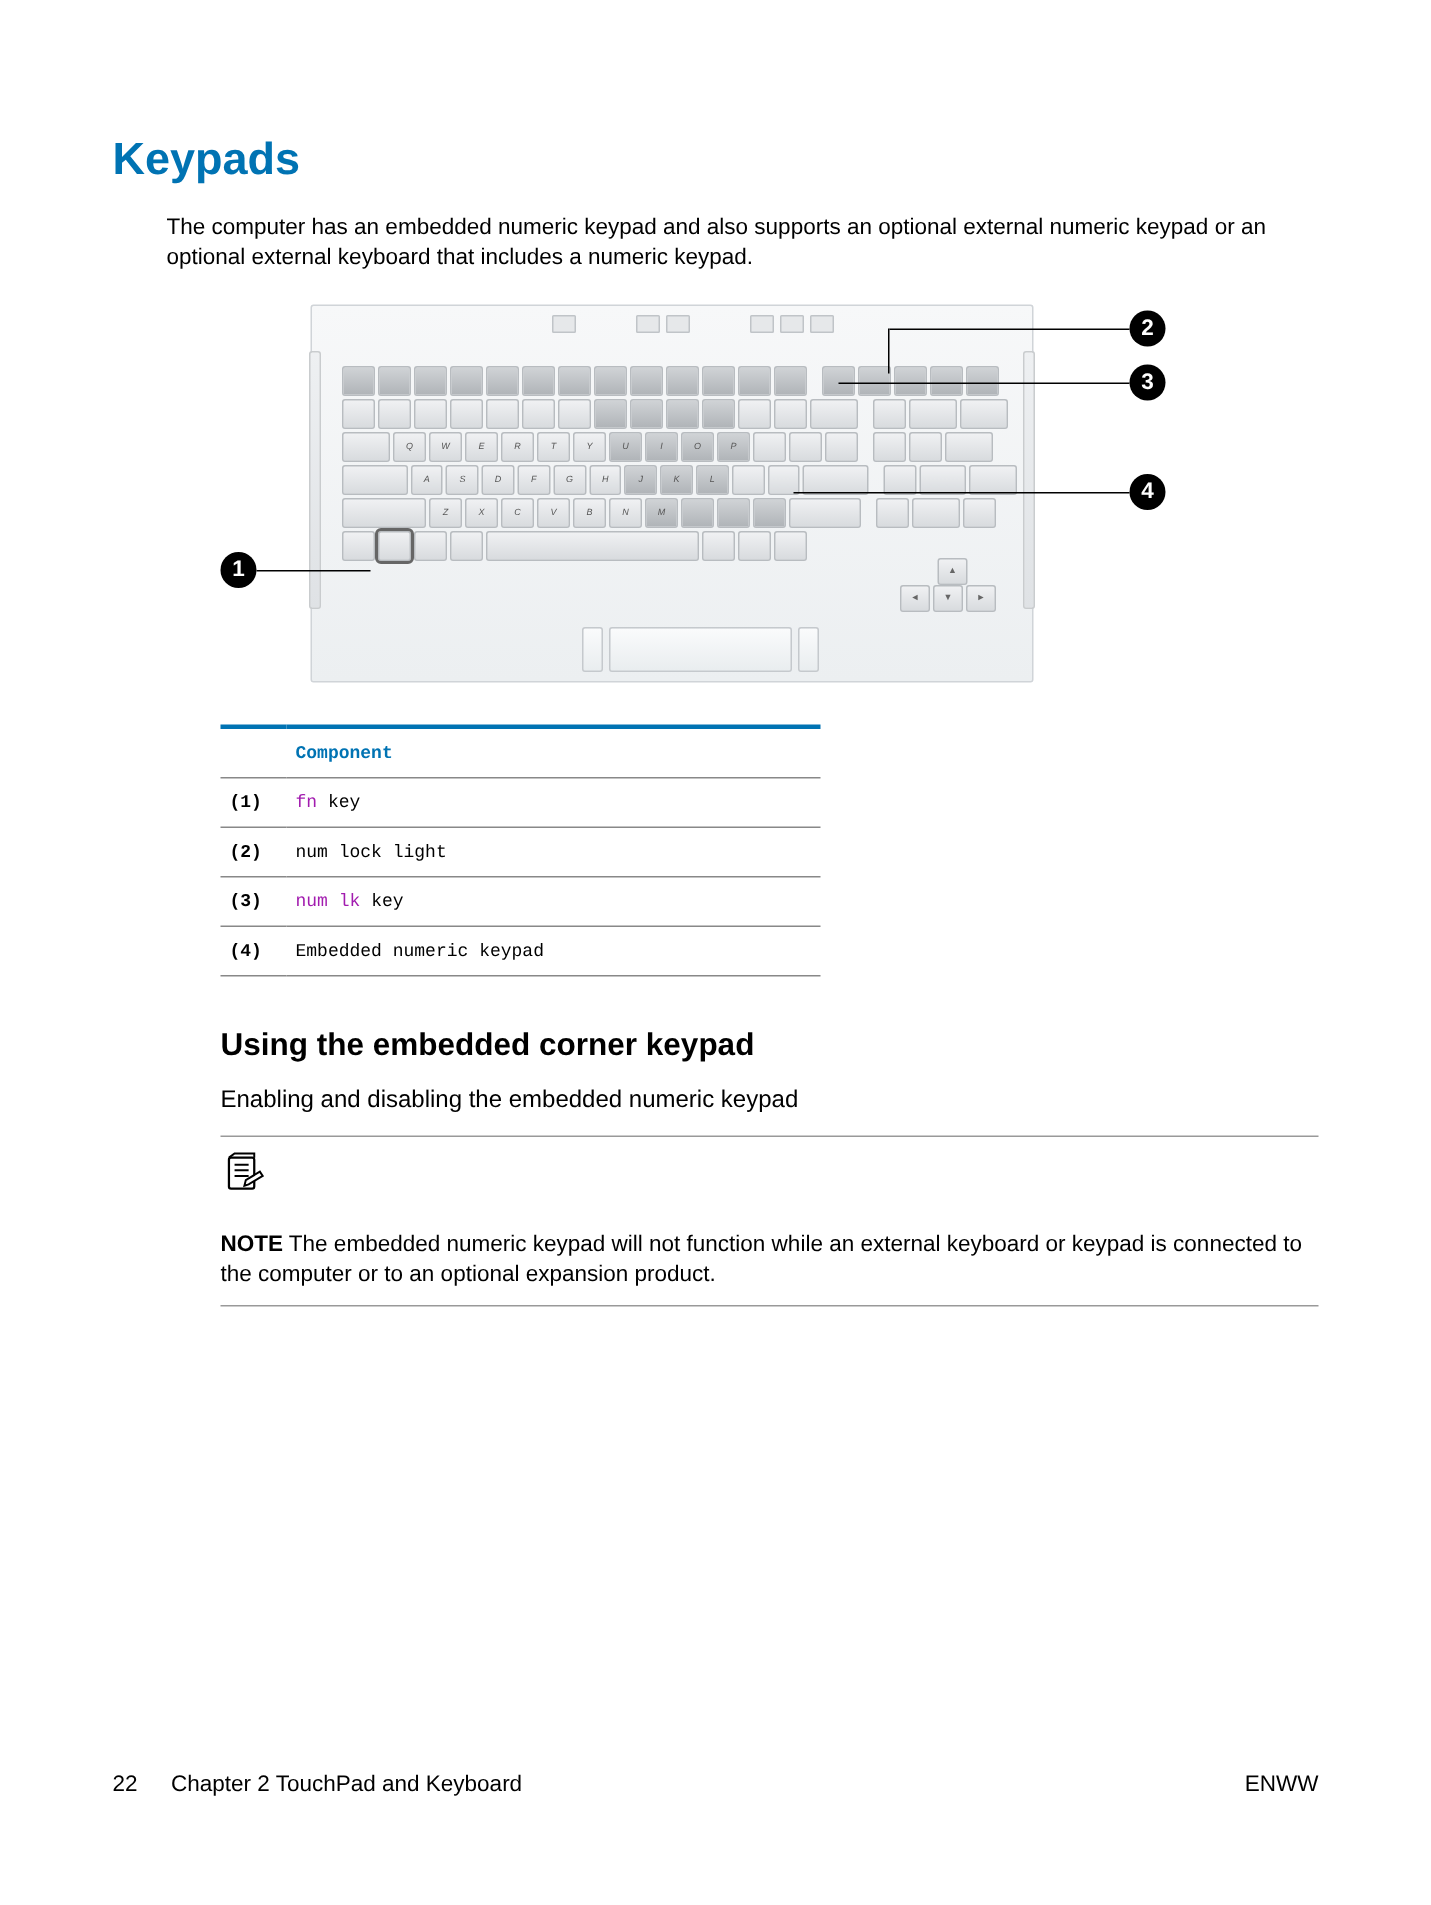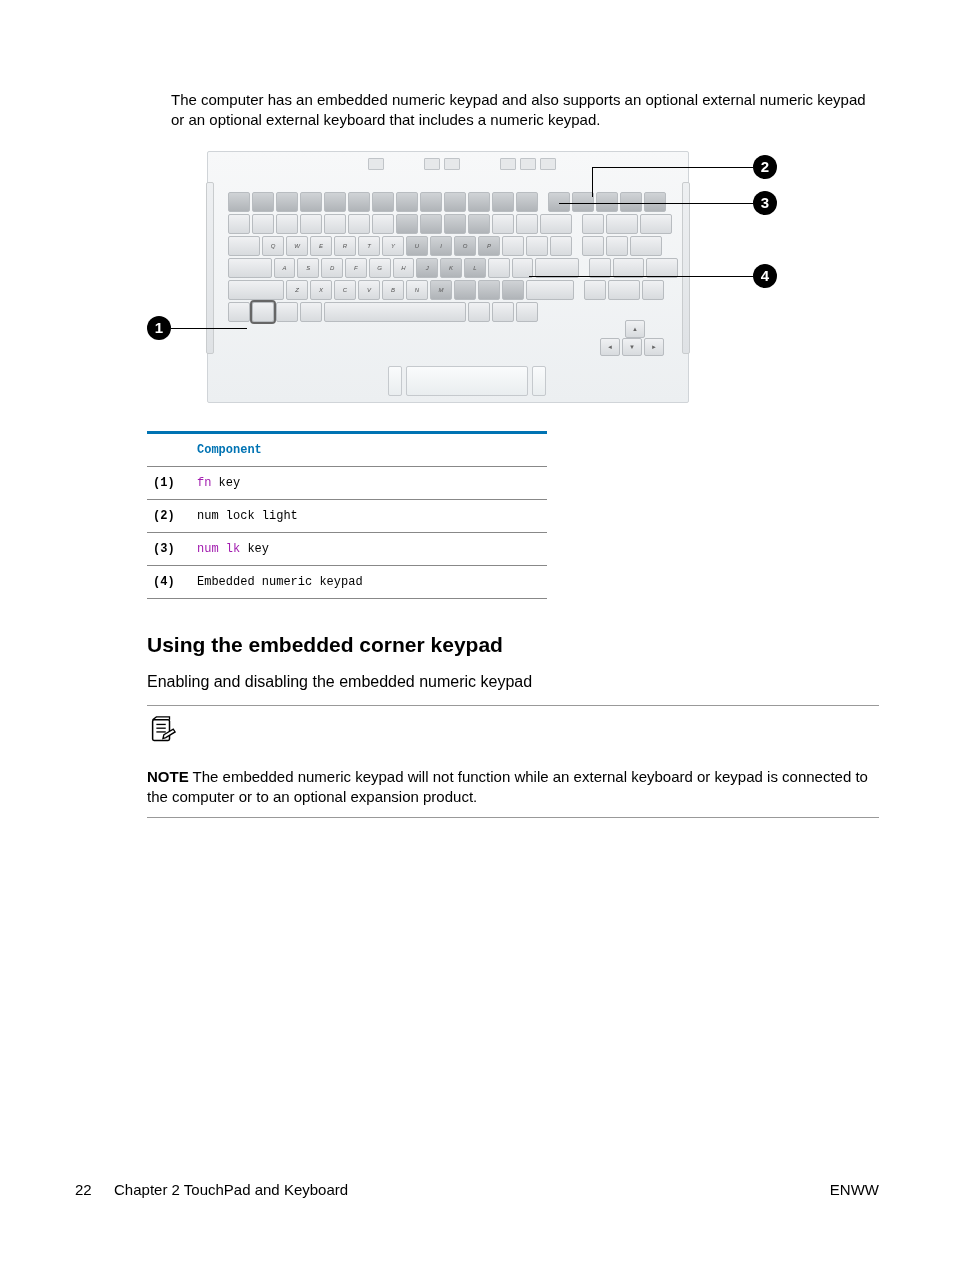--- a/index.html
+++ b/index.html
@@ -16,21 +16,21 @@
   .page {
     padding: 90px 75px 0 75px;
   }
   .page-title {
     font-size: 30px;
     font-weight: bold;
     color: #0073b3;
     margin-bottom: 18px;
   }
   .intro {
-    margin-left: 96px;
+    margin-left: 36px;
     font-size: 15px;
     line-height: 1.35;
     margin-bottom: 20px;
   }
 
   
   .figure {
     margin-left: 72px;
     position: relative;
     width: 630px;
@@ -203,20 +203,21 @@
     right: 75px;
     display: flex;
     justify-content: space-between;
     font-size: 15px;
   }
 </style>
 </head>
 <body>
 
 <div class="page">
+  <div class="page-title">Keypads</div>
   <div class="intro">The computer has an embedded numeric keypad and also supports an optional external numeric keypad or an optional external keyboard that includes a numeric keypad.</div>
 
   <div class="figure">
     <div class="kbd-frame">
       <div class="scroll-strip scroll-left"></div>
       <div class="scroll-strip scroll-right"></div>
 
       <div class="media-strip">
         <div class="media-btn"></div>
         <div class="media-group">

